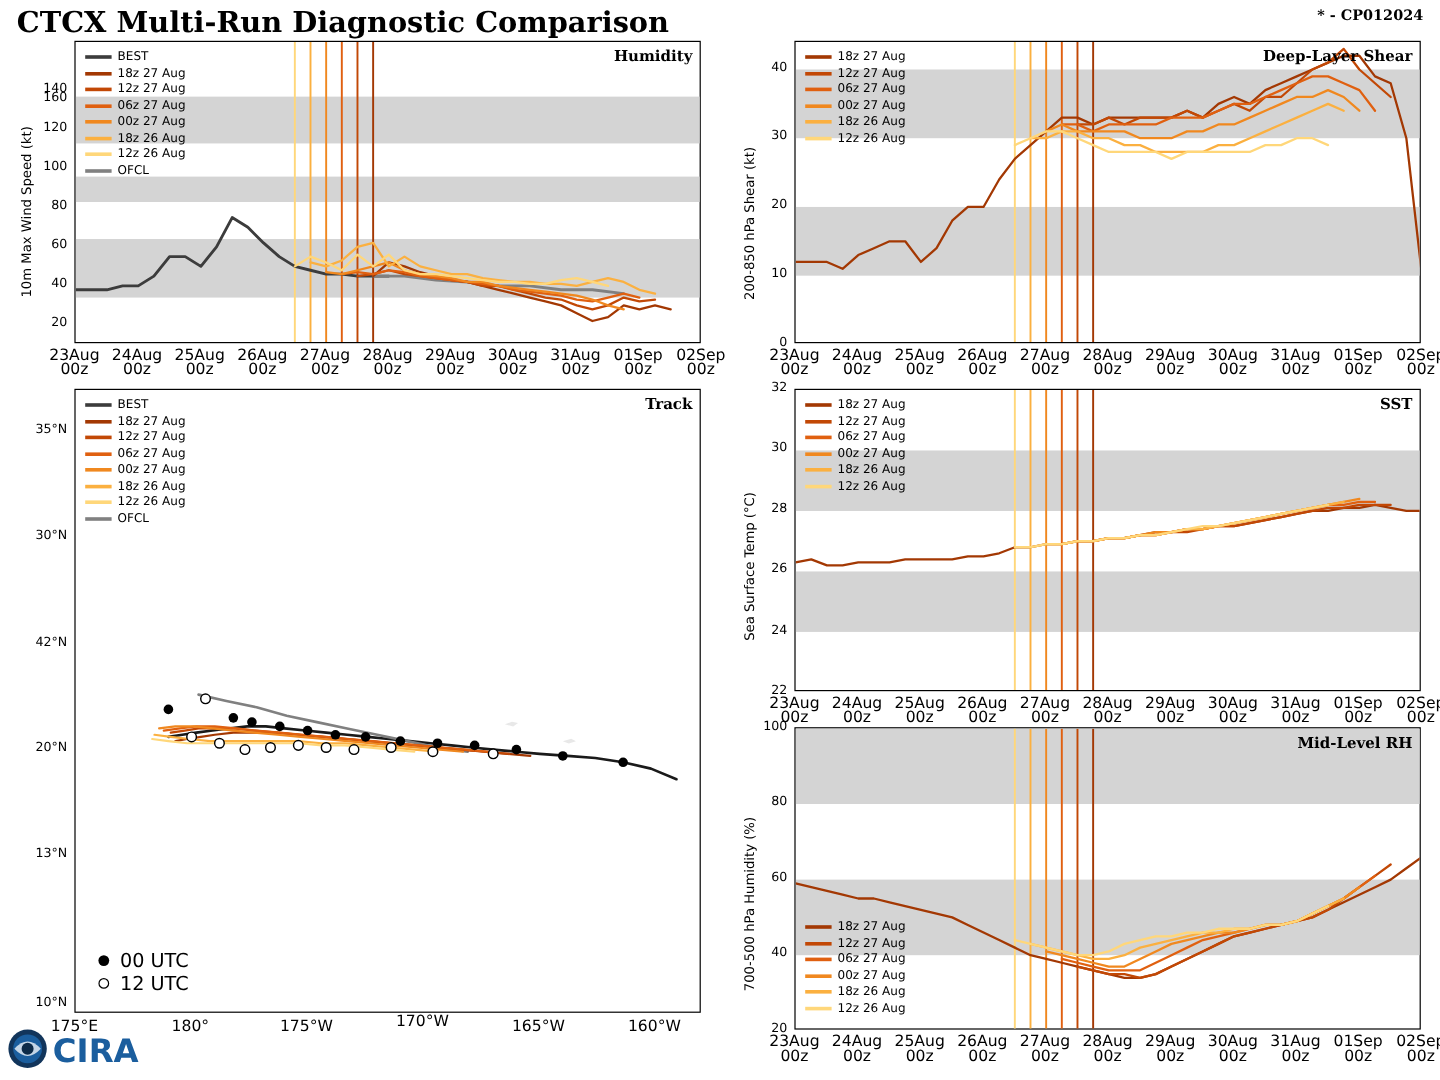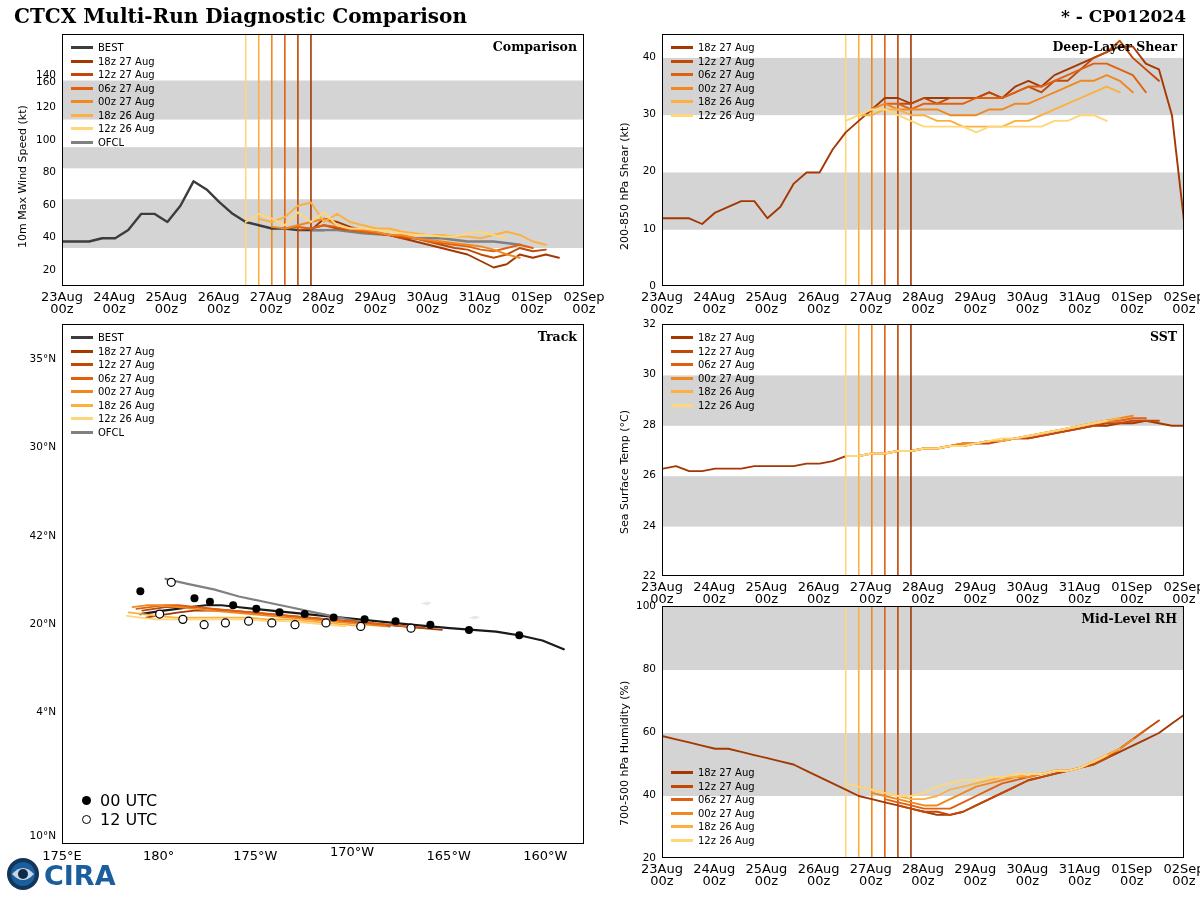--- a/index.html
+++ b/index.html
@@ -6,26 +6,26 @@
   body{
     width:1200px;height:900px;
     background:#ffffff;
     font-family:"DejaVu Sans", sans-serif;
     color:#000;
     position:relative;
     overflow:hidden;
   }
   .title{
     position:absolute;left:14px;top:4px;
-    font-size:20px;font-weight:bold;font-family:"DejaVu Serif", serif;
+    font-size:24px;font-weight:bold;font-family:"DejaVu Serif", serif;
     letter-spacing:0px;
   }
   .stormid{
     position:absolute;right:14px;top:6px;
-    font-size:17px;font-weight:bold;font-family:"DejaVu Serif", serif;
+    font-size:12px;font-weight:bold;font-family:"DejaVu Serif", serif;
   }
   .panel{position:absolute;box-sizing:border-box;}
   .plotbox{position:absolute;border:1px solid #000;box-sizing:border-box;background:#fff;overflow:hidden;}
   .panel-title{position:absolute;right:6px;top:4px;font-size:12.5px;font-weight:bold;font-family:"DejaVu Serif", serif;}
   .ylabel{
     position:absolute;font-size:11px;
     transform-origin:0 0;
     white-space:nowrap;
   }
   .tick-label{position:absolute;font-size:13px;text-align:center;white-space:pre;line-height:12px;}
@@ -61,21 +61,21 @@
         <line x1="247.95" y1="0" x2="247.95" y2="252" stroke="#a33803" stroke-width="1.6"></line>
         <path d="M0.00,206.48 L13.05,206.48 L26.10,206.48 L39.15,203.23 L52.20,203.23 L65.25,195.10 L78.30,178.84 L91.35,178.84 L104.40,186.97 L117.45,170.71 L130.50,146.32 L143.55,154.45 L156.60,167.46 L169.65,178.84 L182.70,186.97 L195.75,190.22 L208.80,193.47 L221.85,193.47 L234.90,195.10 L247.95,195.10 L261.00,195.10 " fill="none" stroke="#3c3c3c" stroke-width="2.4" stroke-linejoin="round" stroke-linecap="round"></path>
         <path d="M247.95,195.10 L274.05,195.10 L300.15,198.35 L326.25,199.97 L352.35,203.23 L378.45,203.23 L404.55,206.48 L430.65,206.48 L456.75,209.73 " fill="none" stroke="#808080" stroke-width="2.4" stroke-linejoin="round" stroke-linecap="round"></path>
         <path d="M247.95,195.10 L261.00,183.72 L274.05,186.97 L287.10,191.85 L300.15,195.10 L313.20,198.35 L326.25,199.97 L339.30,203.23 L352.35,206.48 L365.40,209.73 L378.45,212.98 L391.50,216.23 L404.55,219.48 L417.60,225.99 L430.65,232.49 L443.70,229.24 L456.75,219.48 L469.80,222.74 L482.85,219.48 L495.90,222.74 " fill="none" stroke="#a33803" stroke-width="1.9" stroke-linejoin="round" stroke-linecap="round"></path>
         <path d="M234.90,195.10 L247.95,193.47 L261.00,190.22 L274.05,193.47 L287.10,195.10 L300.15,196.72 L313.20,198.35 L326.25,199.97 L339.30,203.23 L352.35,203.23 L365.40,206.48 L378.45,209.73 L391.50,212.98 L404.55,214.61 L417.60,219.48 L430.65,222.74 L443.70,219.48 L456.75,212.98 L469.80,216.23 L482.85,214.61 " fill="none" stroke="#c24805" stroke-width="1.9" stroke-linejoin="round" stroke-linecap="round"></path>
         <path d="M221.85,193.47 L234.90,191.85 L247.95,193.47 L261.00,190.22 L274.05,191.85 L287.10,195.10 L300.15,196.72 L313.20,198.35 L326.25,199.97 L339.30,201.60 L352.35,203.23 L365.40,206.48 L378.45,208.10 L391.50,209.73 L404.55,211.35 L417.60,214.61 L430.65,216.23 L443.70,212.98 L456.75,209.73 L469.80,212.98 " fill="none" stroke="#e06010" stroke-width="1.9" stroke-linejoin="round" stroke-linecap="round"></path>
         <path d="M208.80,191.85 L221.85,193.47 L234.90,190.22 L247.95,186.97 L261.00,183.72 L274.05,190.22 L287.10,193.47 L300.15,195.10 L313.20,196.72 L326.25,199.97 L339.30,199.97 L352.35,203.23 L365.40,204.85 L378.45,206.48 L391.50,208.10 L404.55,209.73 L417.60,211.35 L430.65,214.61 L443.70,219.48 L456.75,222.74 " fill="none" stroke="#f0881f" stroke-width="1.9" stroke-linejoin="round" stroke-linecap="round"></path>
         <path d="M195.75,183.72 L208.80,186.97 L221.85,182.09 L234.90,170.71 L247.95,167.46 L261.00,186.97 L274.05,178.84 L287.10,186.97 L300.15,190.22 L313.20,193.47 L326.25,193.47 L339.30,196.72 L352.35,198.35 L365.40,199.97 L378.45,199.97 L391.50,201.60 L404.55,201.60 L417.60,203.23 L430.65,199.97 L443.70,196.72 L456.75,199.97 L469.80,206.48 L482.85,209.73 " fill="none" stroke="#fbb040" stroke-width="1.9" stroke-linejoin="round" stroke-linecap="round"></path>
         <path d="M182.70,186.97 L195.75,178.84 L208.80,183.72 L221.85,190.22 L234.90,177.21 L247.95,186.97 L261.00,177.21 L274.05,190.22 L287.10,193.47 L300.15,193.47 L313.20,195.10 L326.25,196.72 L339.30,198.35 L352.35,199.97 L365.40,199.97 L378.45,201.60 L391.50,201.60 L404.55,198.35 L417.60,196.72 L430.65,199.97 L443.70,203.23 " fill="none" stroke="#ffd77a" stroke-width="1.9" stroke-linejoin="round" stroke-linecap="round"></path>
       </svg>
-    <div class="panel-title">Comparison</div>
+    <div class="panel-title">Humidity</div>
     <div class="legend" id="legend-intensity" style="left:8px;top:6px;">
         <div class="row">
           <span class="sw" style="background: rgb(60, 60, 60);"></span>
           <span class="lb">BEST</span>
         </div>
         <div class="row">
           <span class="sw" style="background: rgb(163, 56, 3);"></span>
           <span class="lb">18z 27 Aug</span>
         </div>
         <div class="row">
@@ -220,21 +220,21 @@
           <span>00 UTC</span>
         </div>
         <div class="mrow">
           <span class="dot-o"></span>
           <span>12 UTC</span>
         </div>
       </div>
   </div>
   <div id="yticks-track">
       <div class="ytick" style="left: 12px; top: 474.932px; width: 44px; margin-top: 36px;">10°N</div>
-      <div class="ytick" style="left: 12px; top: 386.797px; width: 44px;">4°N</div>
+      <div class="ytick" style="left: 12px; top: 386.797px; width: 44px;">13°N</div>
       <div class="ytick" style="left: 12px; top: 298.661px; width: 44px;">20°N</div>
       <div class="ytick" style="left: 12px; top: 210.525px; width: 44px;">42°N</div>
       <div class="ytick" style="left: 12px; top: 122.39px; width: 44px;">30°N</div>
       <div class="ytick" style="left: 12px; top: 34.2542px; width: 44px;">35°N</div>
     </div>
   <div id="xticks-track">
       <div class="tick-label" style="left: 38px; top: 532px; width: 48px;">175°E</div>
       <div class="tick-label" style="left: 134.667px; top: 532px; width: 48px;">180°</div>
       <div class="tick-label" style="left: 231.333px; top: 532px; width: 48px;">175°W</div>
       <div class="tick-label" style="left: 328px; top: 528px; width: 48px;">170°W</div>

